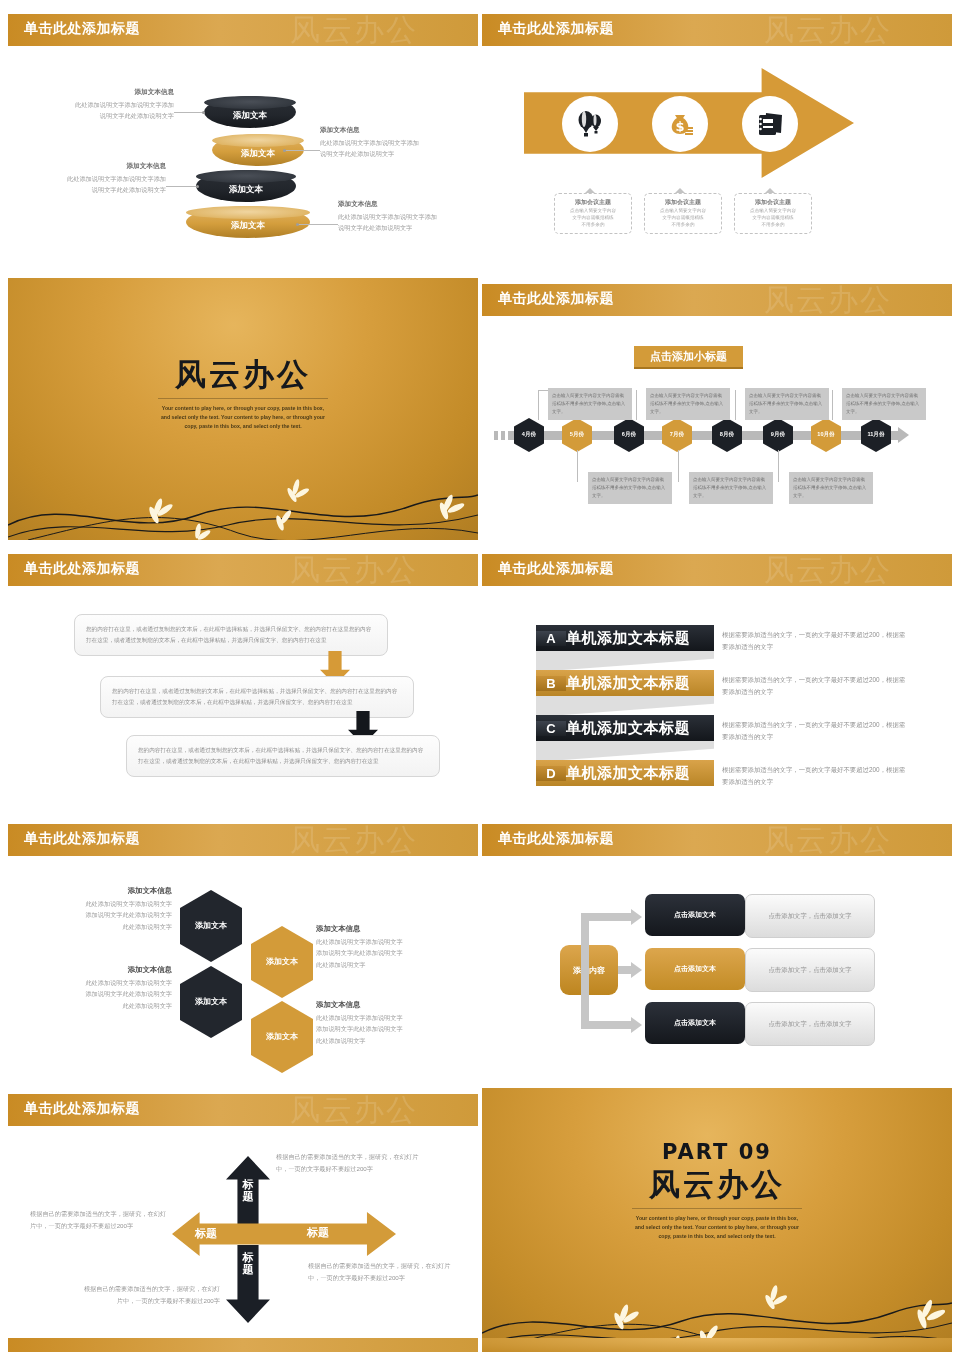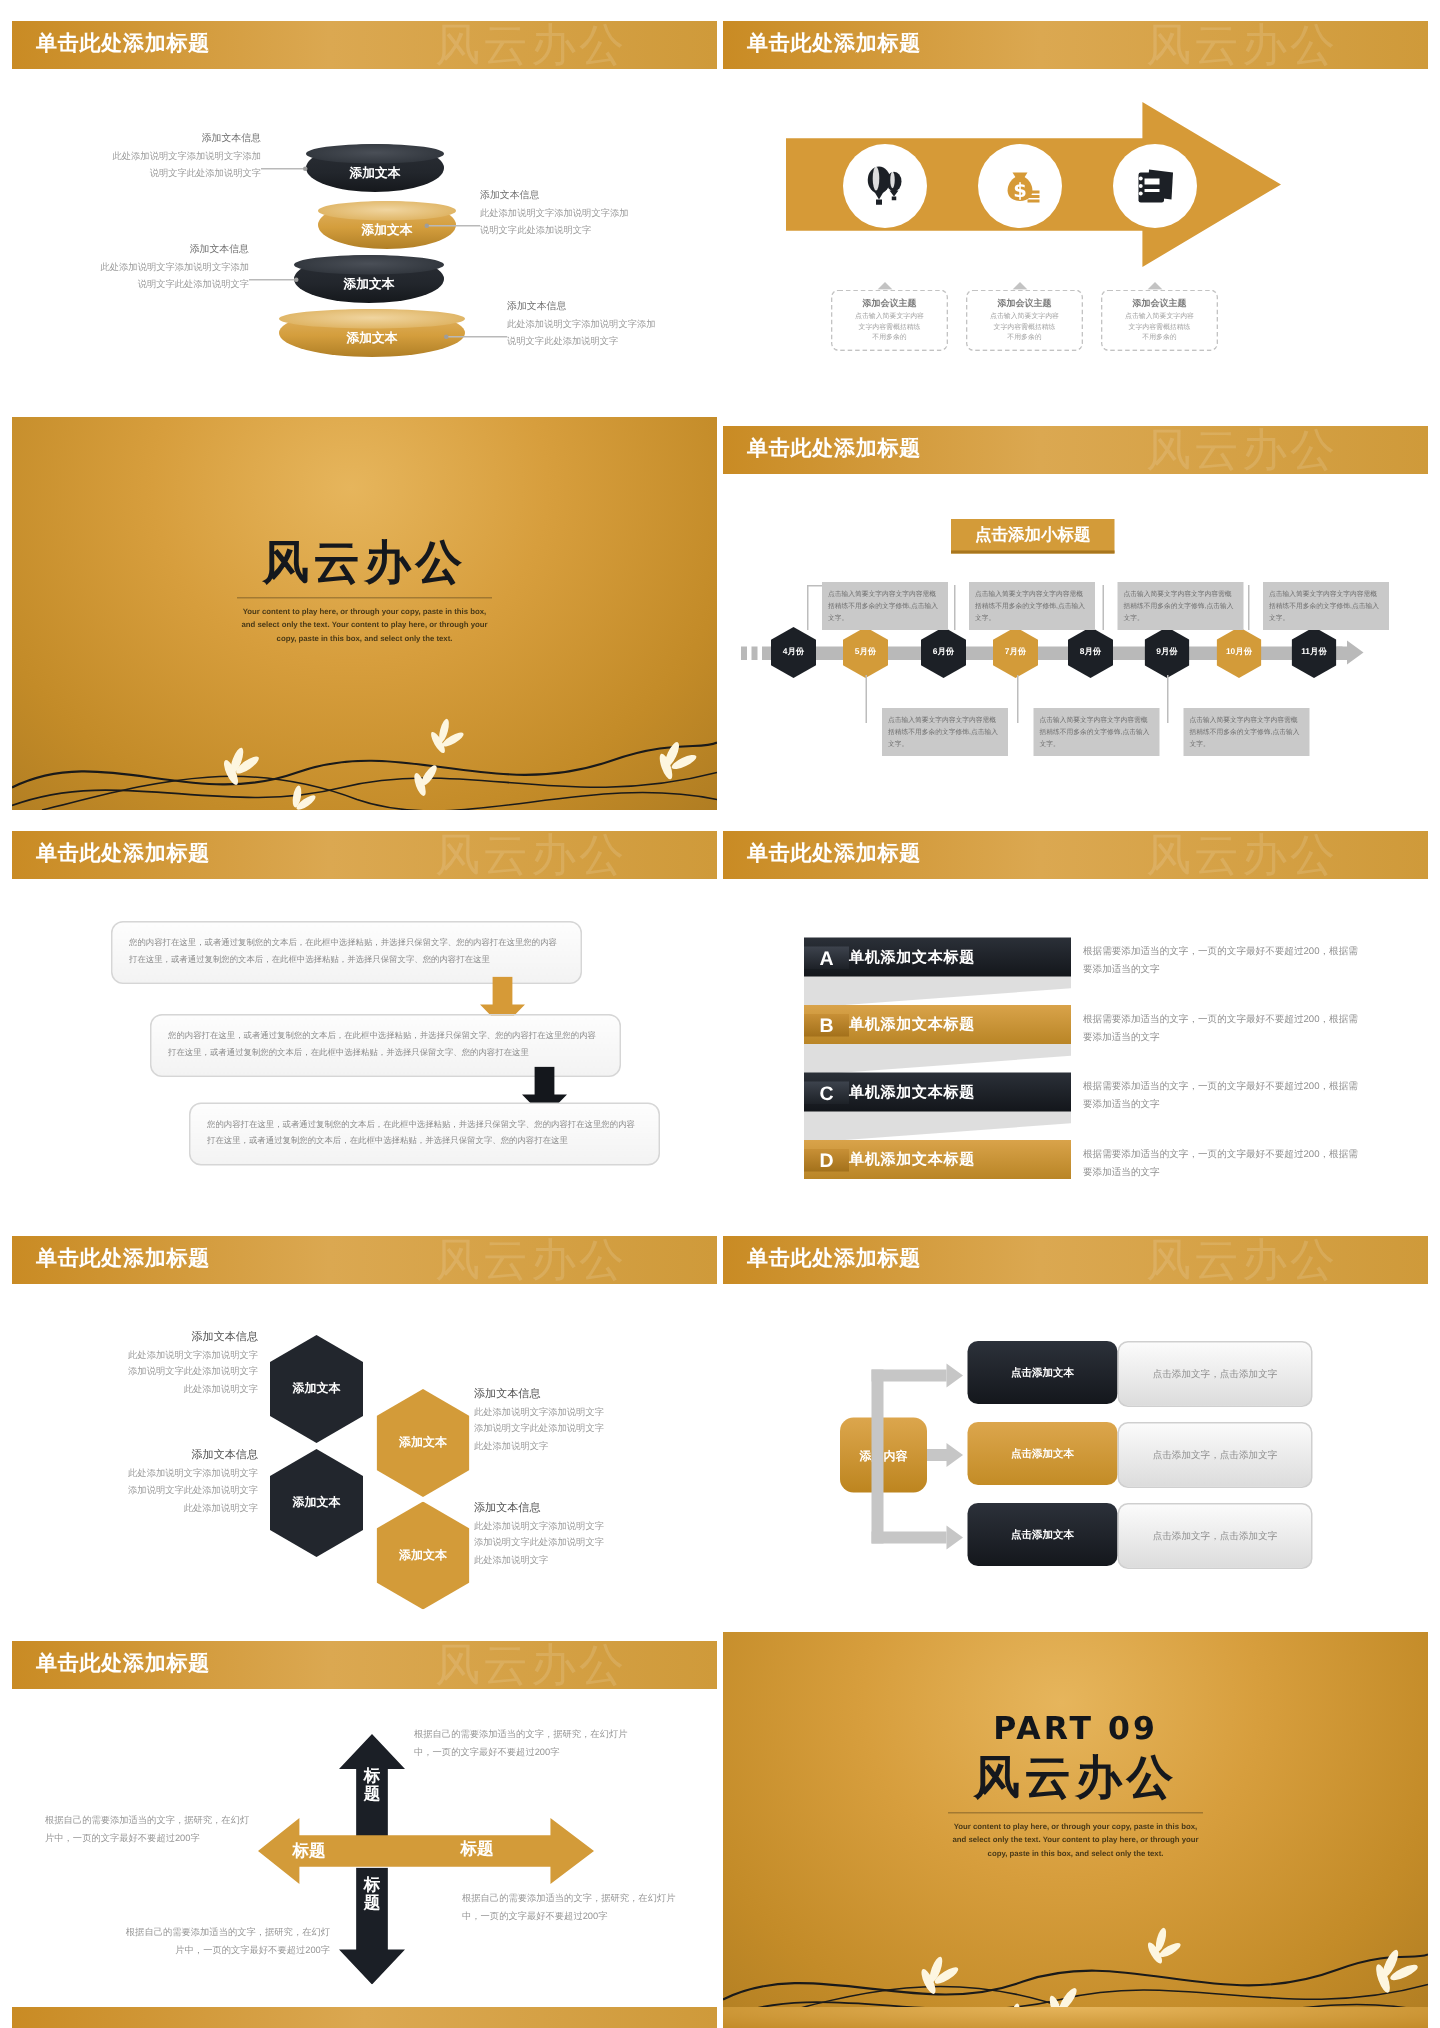--- a/index.html
+++ b/index.html
@@ -21,21 +21,21 @@
   .cyl .cap{position:absolute;left:0;top:0;width:100%;height:13px;border-radius:50%;}
   .cyl .lbl{position:absolute;left:0;right:0;top:14px;text-align:center;color:#fff;
     font-size:8.5px;font-weight:bold;}
   .cyl.dark{background:linear-gradient(180deg,#2b2f36 0%,#22262c 60%,#15181c 100%);}
   .cyl.dark .cap{background:radial-gradient(ellipse at 50% 45%,#4a4f57 0%,#33383f 70%,#2a2e34 100%);}
   .cyl.gold{background:linear-gradient(180deg,#e3b569 0%,#d49e3d 55%,#b07f26 100%);}
   .cyl.gold .cap{background:radial-gradient(ellipse at 50% 45%,#f0d5a0 0%,#e0b667 70%,#d2a248 100%);}
   .leader{position:absolute;height:1px;background:#b9b9b9;}
   .dot{position:absolute;width:3px;height:3px;border-radius:50%;background:#9d9d9d;}
   .blk{position:absolute;}
-  .blk .ttl{font-size:6.6px;color:#6d6d6d;font-weight:normal;margin-bottom:2px;}
+  .blk .ttl{font-size:6.6px;color:#6d6d6d;font-weight:bold;margin-bottom:2px;}
   .blk .ln{font-size:6.2px;color:#9b9b9b;line-height:1.85;white-space:nowrap;}
 
   
   .bigarrow{position:absolute;left:42px;top:60px;width:330px;height:110px;
     background:#d69a37;clip-path:polygon(0 22%,72% 22%,72% 0,100% 50%,72% 100%,72% 78%,0 78%);}
   .circ{position:absolute;width:56px;height:56px;border-radius:50%;background:#fff;top:88px;
     display:flex;align-items:center;justify-content:center;}
   .callout{position:absolute;width:72px;border:1px dashed #c3c3c3;border-radius:5px;background:#fff;
     padding:4px 2px 5px;text-align:center;}
   .callout .ct{font-size:6px;color:#7d7d7d;font-weight:bold;}
@@ -74,21 +74,21 @@
   
   .rbox{position:absolute;border:1px solid #d6d6d6;border-radius:8px;
     background:linear-gradient(180deg,#fdfdfd,#f3f3f3);padding:9px 11px;
     font-size:5.6px;line-height:2.0;color:#8c8c8c;}
   .darrow{position:absolute;width:30px;height:34px;
     clip-path:polygon(28% 0,72% 0,72% 55%,100% 55%,50% 100%,0 55%,28% 55%);}
 
   
   .abcd{position:absolute;height:26px;width:178px;display:flex;align-items:center;}
   .abcd .let{width:30px;text-align:center;font-size:13px;color:#fff;font-weight:bold;flex:0 0 30px;}
-  .abcd .tx{font-size:10px;color:#fff;font-weight:bold;letter-spacing:.5px;}
+  .abcd .tx{font-size:15px;color:#fff;font-weight:bold;letter-spacing:.5px;}
   .abcd.dk{background:linear-gradient(180deg,#2b3038,#13161b);}
   .abcd.dk .let{background:linear-gradient(180deg,#3d434d,#1d2127);}
   .abcd.gd{background:linear-gradient(180deg,#d9a34a,#b98526);}
   .abcd.gd .let{background:linear-gradient(180deg,#c89036,#a3711b);}
   .abcd-desc{position:absolute;width:185px;font-size:6.4px;line-height:1.9;color:#8f8f8f;}
   .skew{position:absolute;width:178px;height:22px;background:#d8d8d8;
     clip-path:polygon(0 0,100% 0,100% 40%,0 100%);opacity:.85;}
 
   
   .hex2{position:absolute;width:62px;height:72px;

